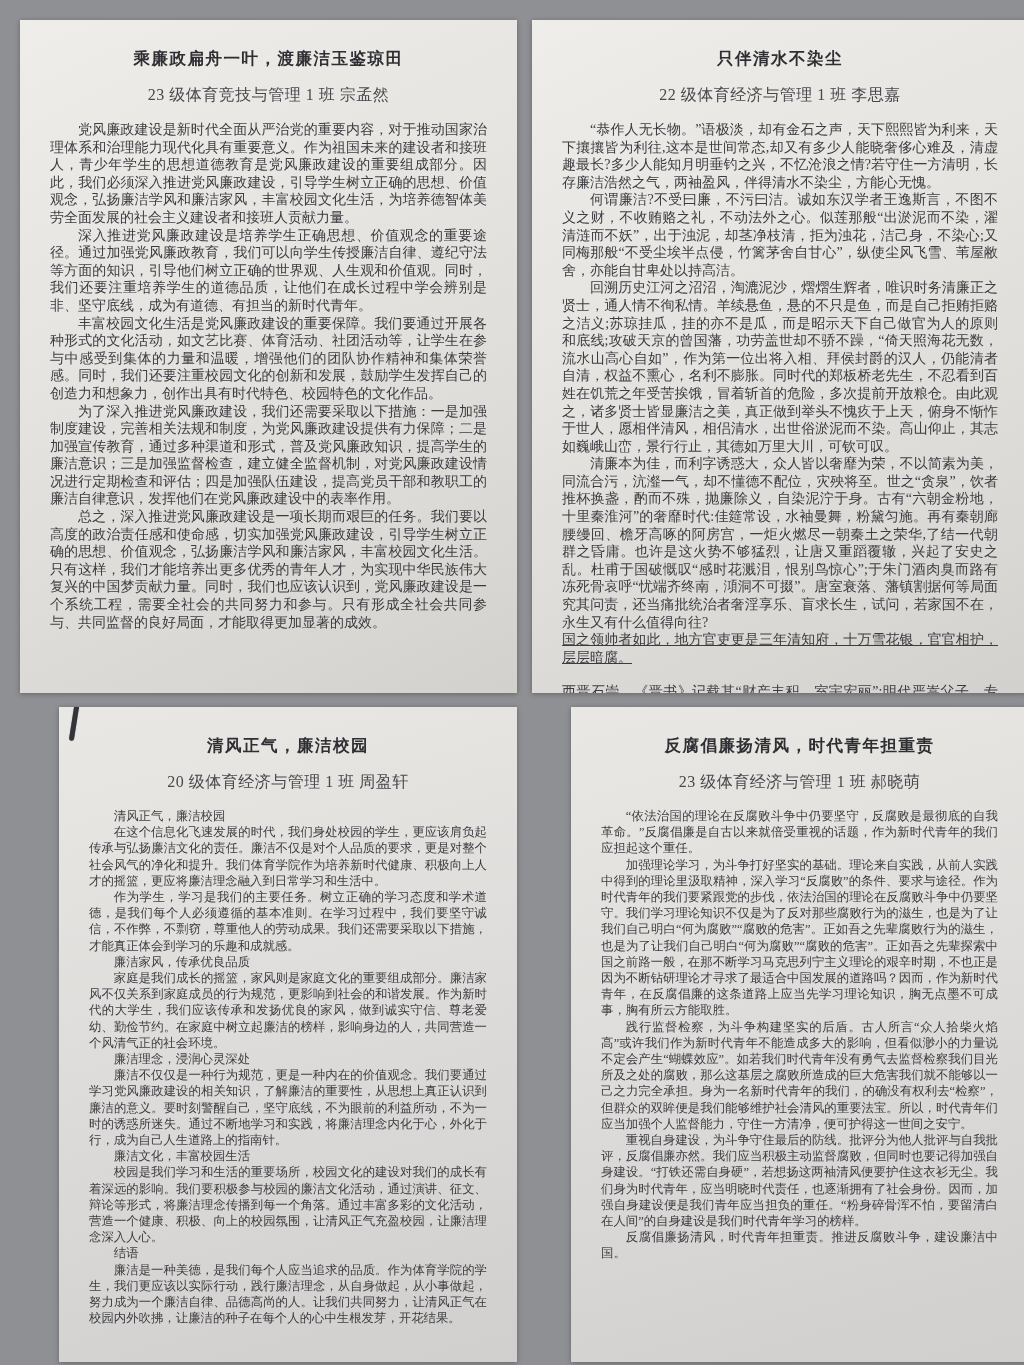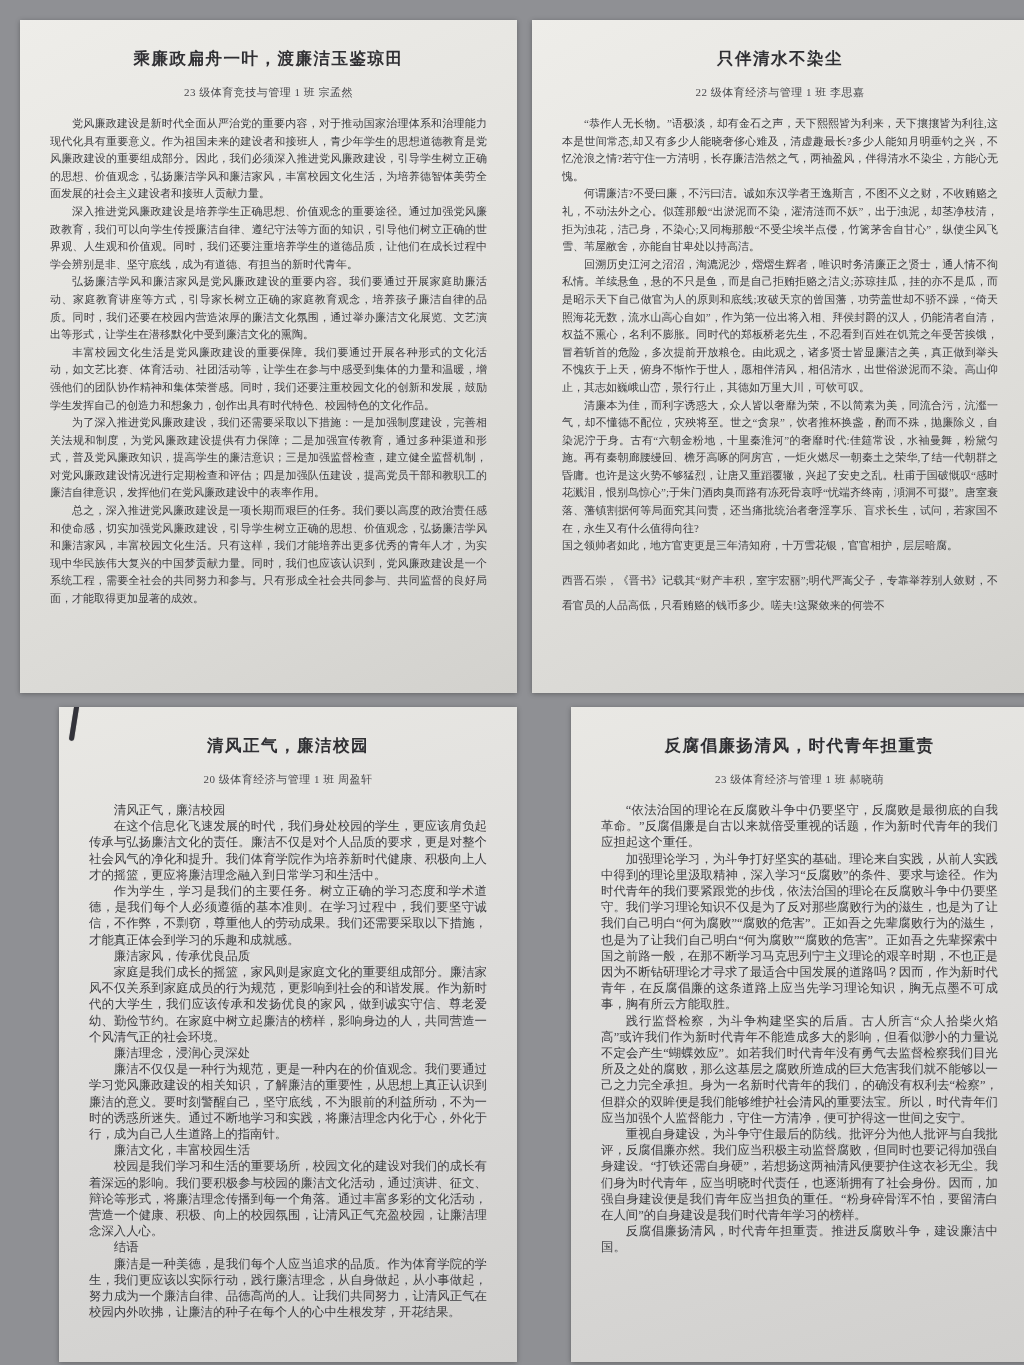--- a/index.html
+++ b/index.html
@@ -33,38 +33,38 @@
   .title{
     text-align:center;
     font-size:16.5px;
     font-weight:bold;
     letter-spacing:1.5px;
     color:#2f2f33;
     margin:6px 0 0 0;
   }
   .byline{
     text-align:center;
-    font-size:11px;
+    font-size:16px;
     color:#48484c;
     margin:15px 0 0 0;
     letter-spacing:.5px;
   }
   .body{
     margin-top:15px;
     text-align:justify;
-    font-size:11px;
+    font-size:14px;
   }
   .body p{
     margin:0;
     text-indent:2em;
   }
   .p-top .body p{ line-height:17.6px; }
   .p-bottom .body{ font-size:12.4px; }
   .p-bottom .body p{ line-height:16.2px; }
-  .body p.flush{ text-indent:0; }
+  .body p.flush{ text-indent:0;text-decoration:underline; }
   .body p.flush-loose{
     text-indent:0;
     margin-top:13px;
     line-height:25px !important;
   }
   .pen-mark{
     position:absolute;
     left:13px;
     top:-8px;
     width:5px;
@@ -82,21 +82,20 @@
 
   <section class="paper p-top">
     <h1 class="title">乘廉政扁舟一叶，渡廉洁玉鉴琼田</h1>
     <p class="byline">23 级体育竞技与管理 1 班 宗孟然</p>
     <div class="body">
 
         <p class="indent">党风廉政建设是新时代全面从严治党的重要内容，对于推动国家治理体系和治理能力现代化具有重要意义。作为祖国未来的建设者和接班人，青少年学生的思想道德教育是党风廉政建设的重要组成部分。因此，我们必须深入推进党风廉政建设，引导学生树立正确的思想、价值观念，弘扬廉洁学风和廉洁家风，丰富校园文化生活，为培养德智体美劳全面发展的社会主义建设者和接班人贡献力量。</p>
 
         <p class="indent">深入推进党风廉政建设是培养学生正确思想、价值观念的重要途径。通过加强党风廉政教育，我们可以向学生传授廉洁自律、遵纪守法等方面的知识，引导他们树立正确的世界观、人生观和价值观。同时，我们还要注重培养学生的道德品质，让他们在成长过程中学会辨别是非、坚守底线，成为有道德、有担当的新时代青年。</p>
 
-        <p class="indent">弘扬廉洁学风和廉洁家风是党风廉政建设的重要内容。我们要通过开展家庭助廉活动、家庭教育讲座等方式，引导家长树立正确的家庭教育观念，培养孩子廉洁自律的品质。同时，我们还要在校园内营造浓厚的廉洁文化氛围，通过举办廉洁文化展览、文艺演出等形式，让学生在潜移默化中受到廉洁文化的熏陶。</p>
 
         <p class="indent">丰富校园文化生活是党风廉政建设的重要保障。我们要通过开展各种形式的文化活动，如文艺比赛、体育活动、社团活动等，让学生在参与中感受到集体的力量和温暖，增强他们的团队协作精神和集体荣誉感。同时，我们还要注重校园文化的创新和发展，鼓励学生发挥自己的创造力和想象力，创作出具有时代特色、校园特色的文化作品。</p>
 
         <p class="indent">为了深入推进党风廉政建设，我们还需要采取以下措施：一是加强制度建设，完善相关法规和制度，为党风廉政建设提供有力保障；二是加强宣传教育，通过多种渠道和形式，普及党风廉政知识，提高学生的廉洁意识；三是加强监督检查，建立健全监督机制，对党风廉政建设情况进行定期检查和评估；四是加强队伍建设，提高党员干部和教职工的廉洁自律意识，发挥他们在党风廉政建设中的表率作用。</p>
 
         <p class="indent">总之，深入推进党风廉政建设是一项长期而艰巨的任务。我们要以高度的政治责任感和使命感，切实加强党风廉政建设，引导学生树立正确的思想、价值观念，弘扬廉洁学风和廉洁家风，丰富校园文化生活。只有这样，我们才能培养出更多优秀的青年人才，为实现中华民族伟大复兴的中国梦贡献力量。同时，我们也应该认识到，党风廉政建设是一个系统工程，需要全社会的共同努力和参与。只有形成全社会共同参与、共同监督的良好局面，才能取得更加显著的成效。</p>
       </div>
   </section>
 
   <section class="paper p-top">

